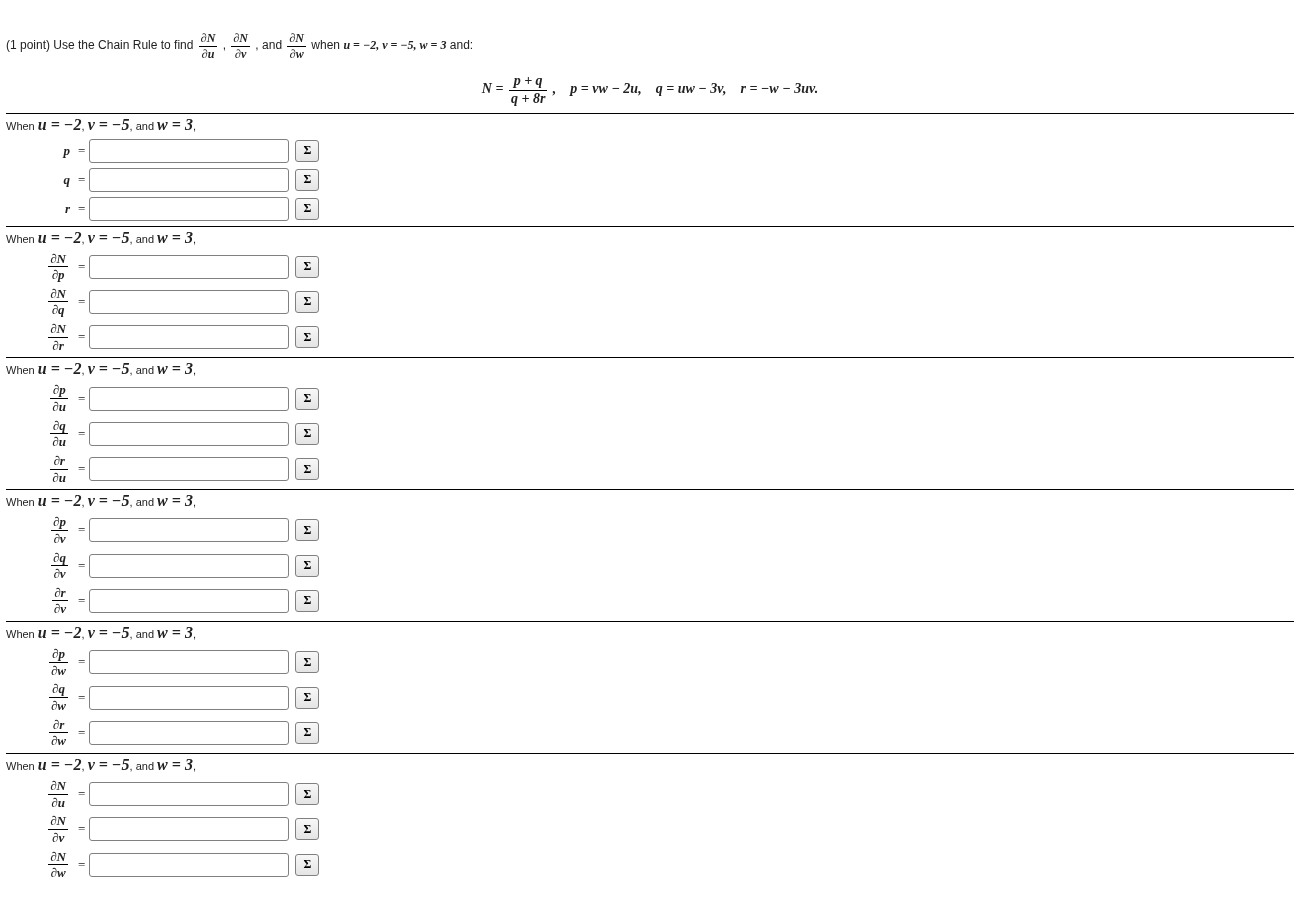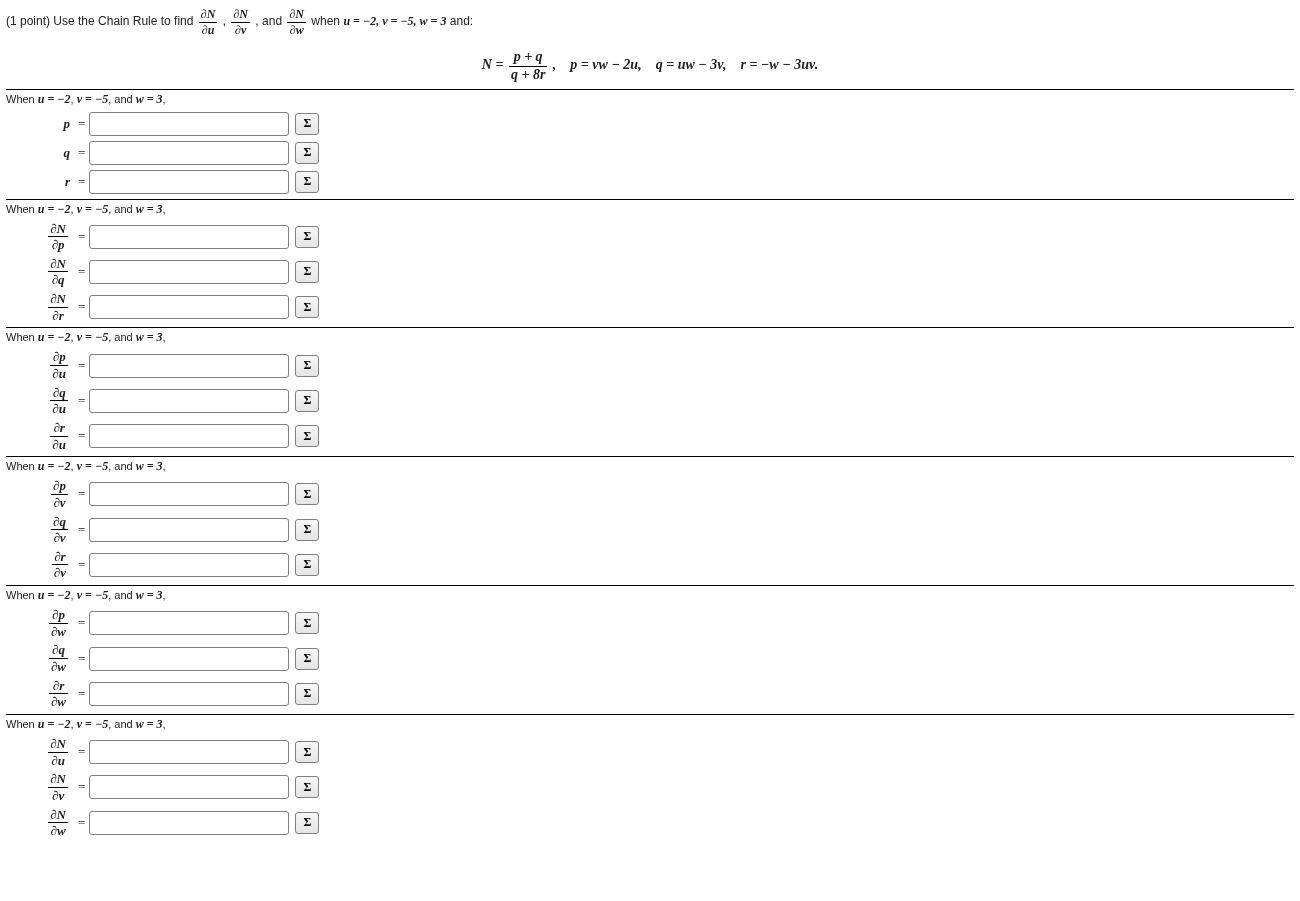--- a/index.html
+++ b/index.html
@@ -6,21 +6,21 @@
     font-family: Arial, Helvetica, sans-serif;
     font-size: 12px;
     color: #222;
     margin: 0;
     padding: 8px 6px 30px 6px;
     background: #fff;
   }
   .serif { font-family: "Times New Roman", Times, serif; text-align: center; }
   .ital  { font-style: italic; }
   .bold  { font-weight: bold; }
-  .prompt { margin-bottom: 14px; }
+  .prompt { margin-bottom: 14px; margin-top: 24px; }
   .frac {
     display: inline-block;
     text-align: center;
     vertical-align: middle;
     line-height: 1.05;
     padding: 0 2px;
   }
   .frac .num { display:block; border-bottom:1px solid #000; padding:0 2px 1px; }
   .frac .den { display:block; padding:1px 2px 0; }
   .center-eq {
@@ -32,21 +32,21 @@
   hr.full {
     border: none;
     border-top: 1px solid #000;
     margin: 4px 0 2px;
   }
   .subhead {
     font-family: Arial, Helvetica, sans-serif;
     font-size: 11px;
     margin: 2px 0 4px 0;
   }
-  .subhead .serif { font-size: 12px; font-family: Liberation Serif, serif; }
+  .subhead .serif { font-size: 16px; font-family: Liberation Serif, serif; }
   .row {
     display: flex;
     align-items: center;
     margin: 5px 0 5px 28px;
   }
   .lbl {
     min-width: 36px;
     text-align: right;
     font-family: "Times New Roman", Times, serif;
     font-size: 13px;

